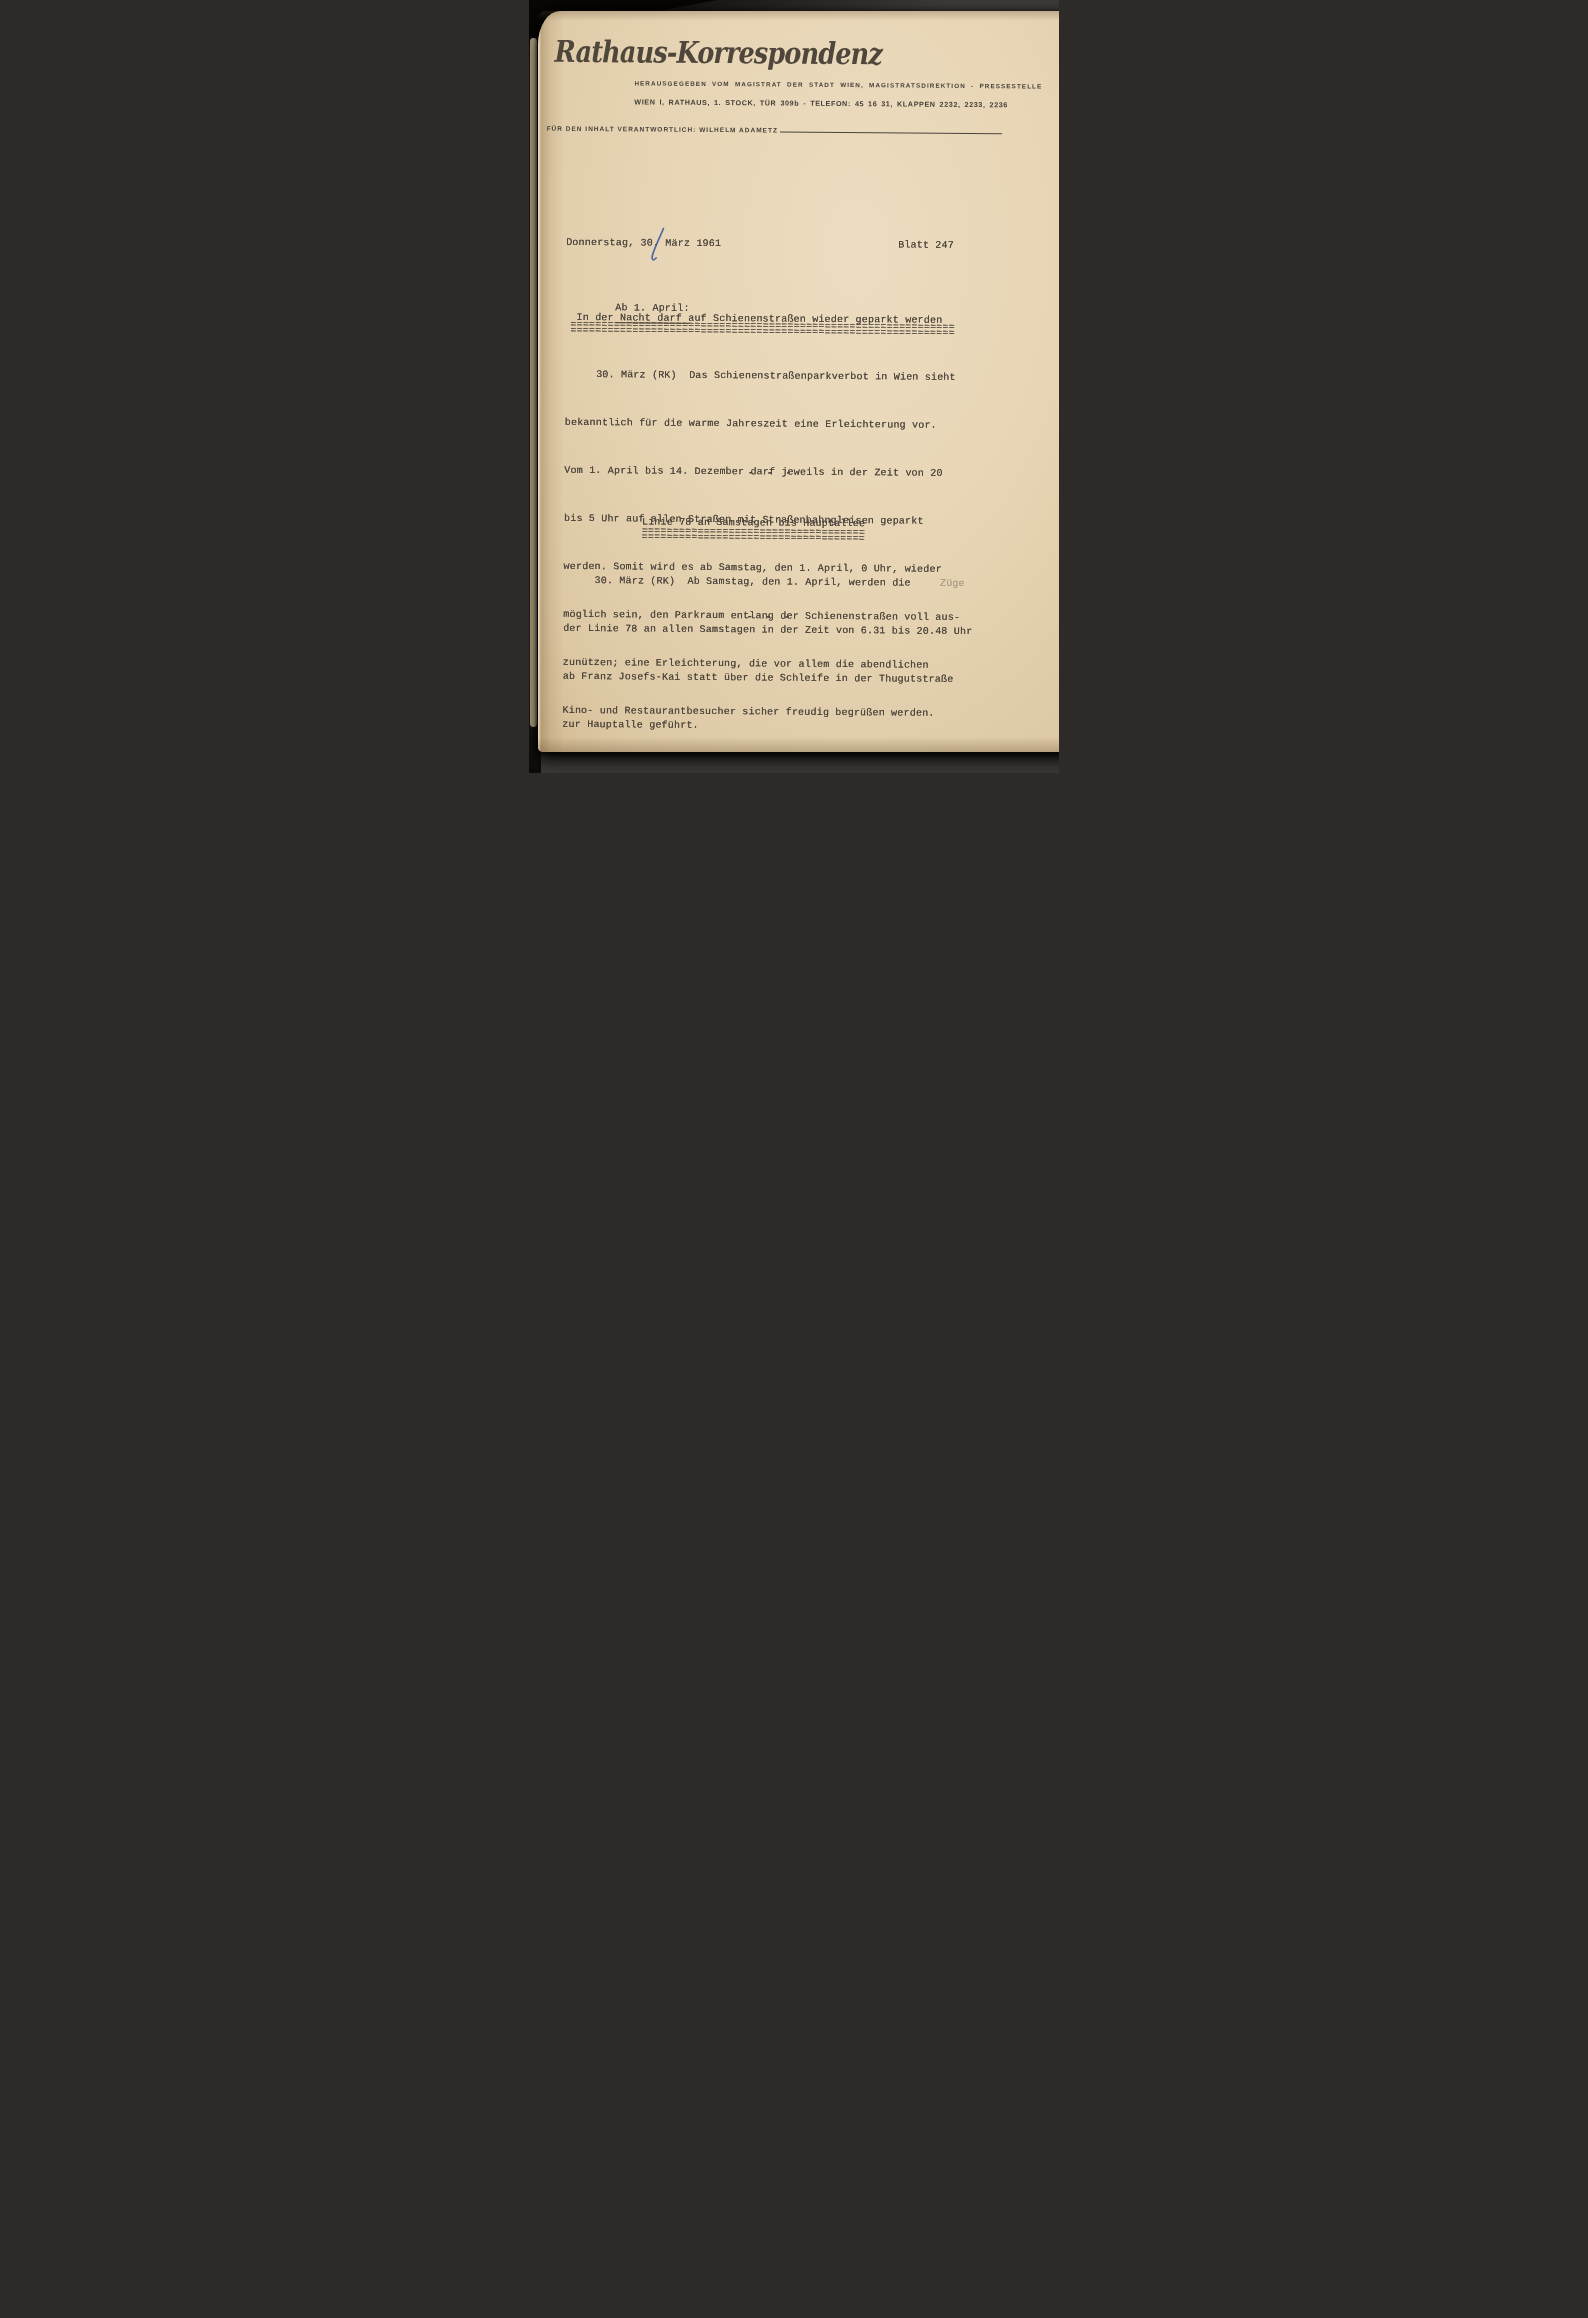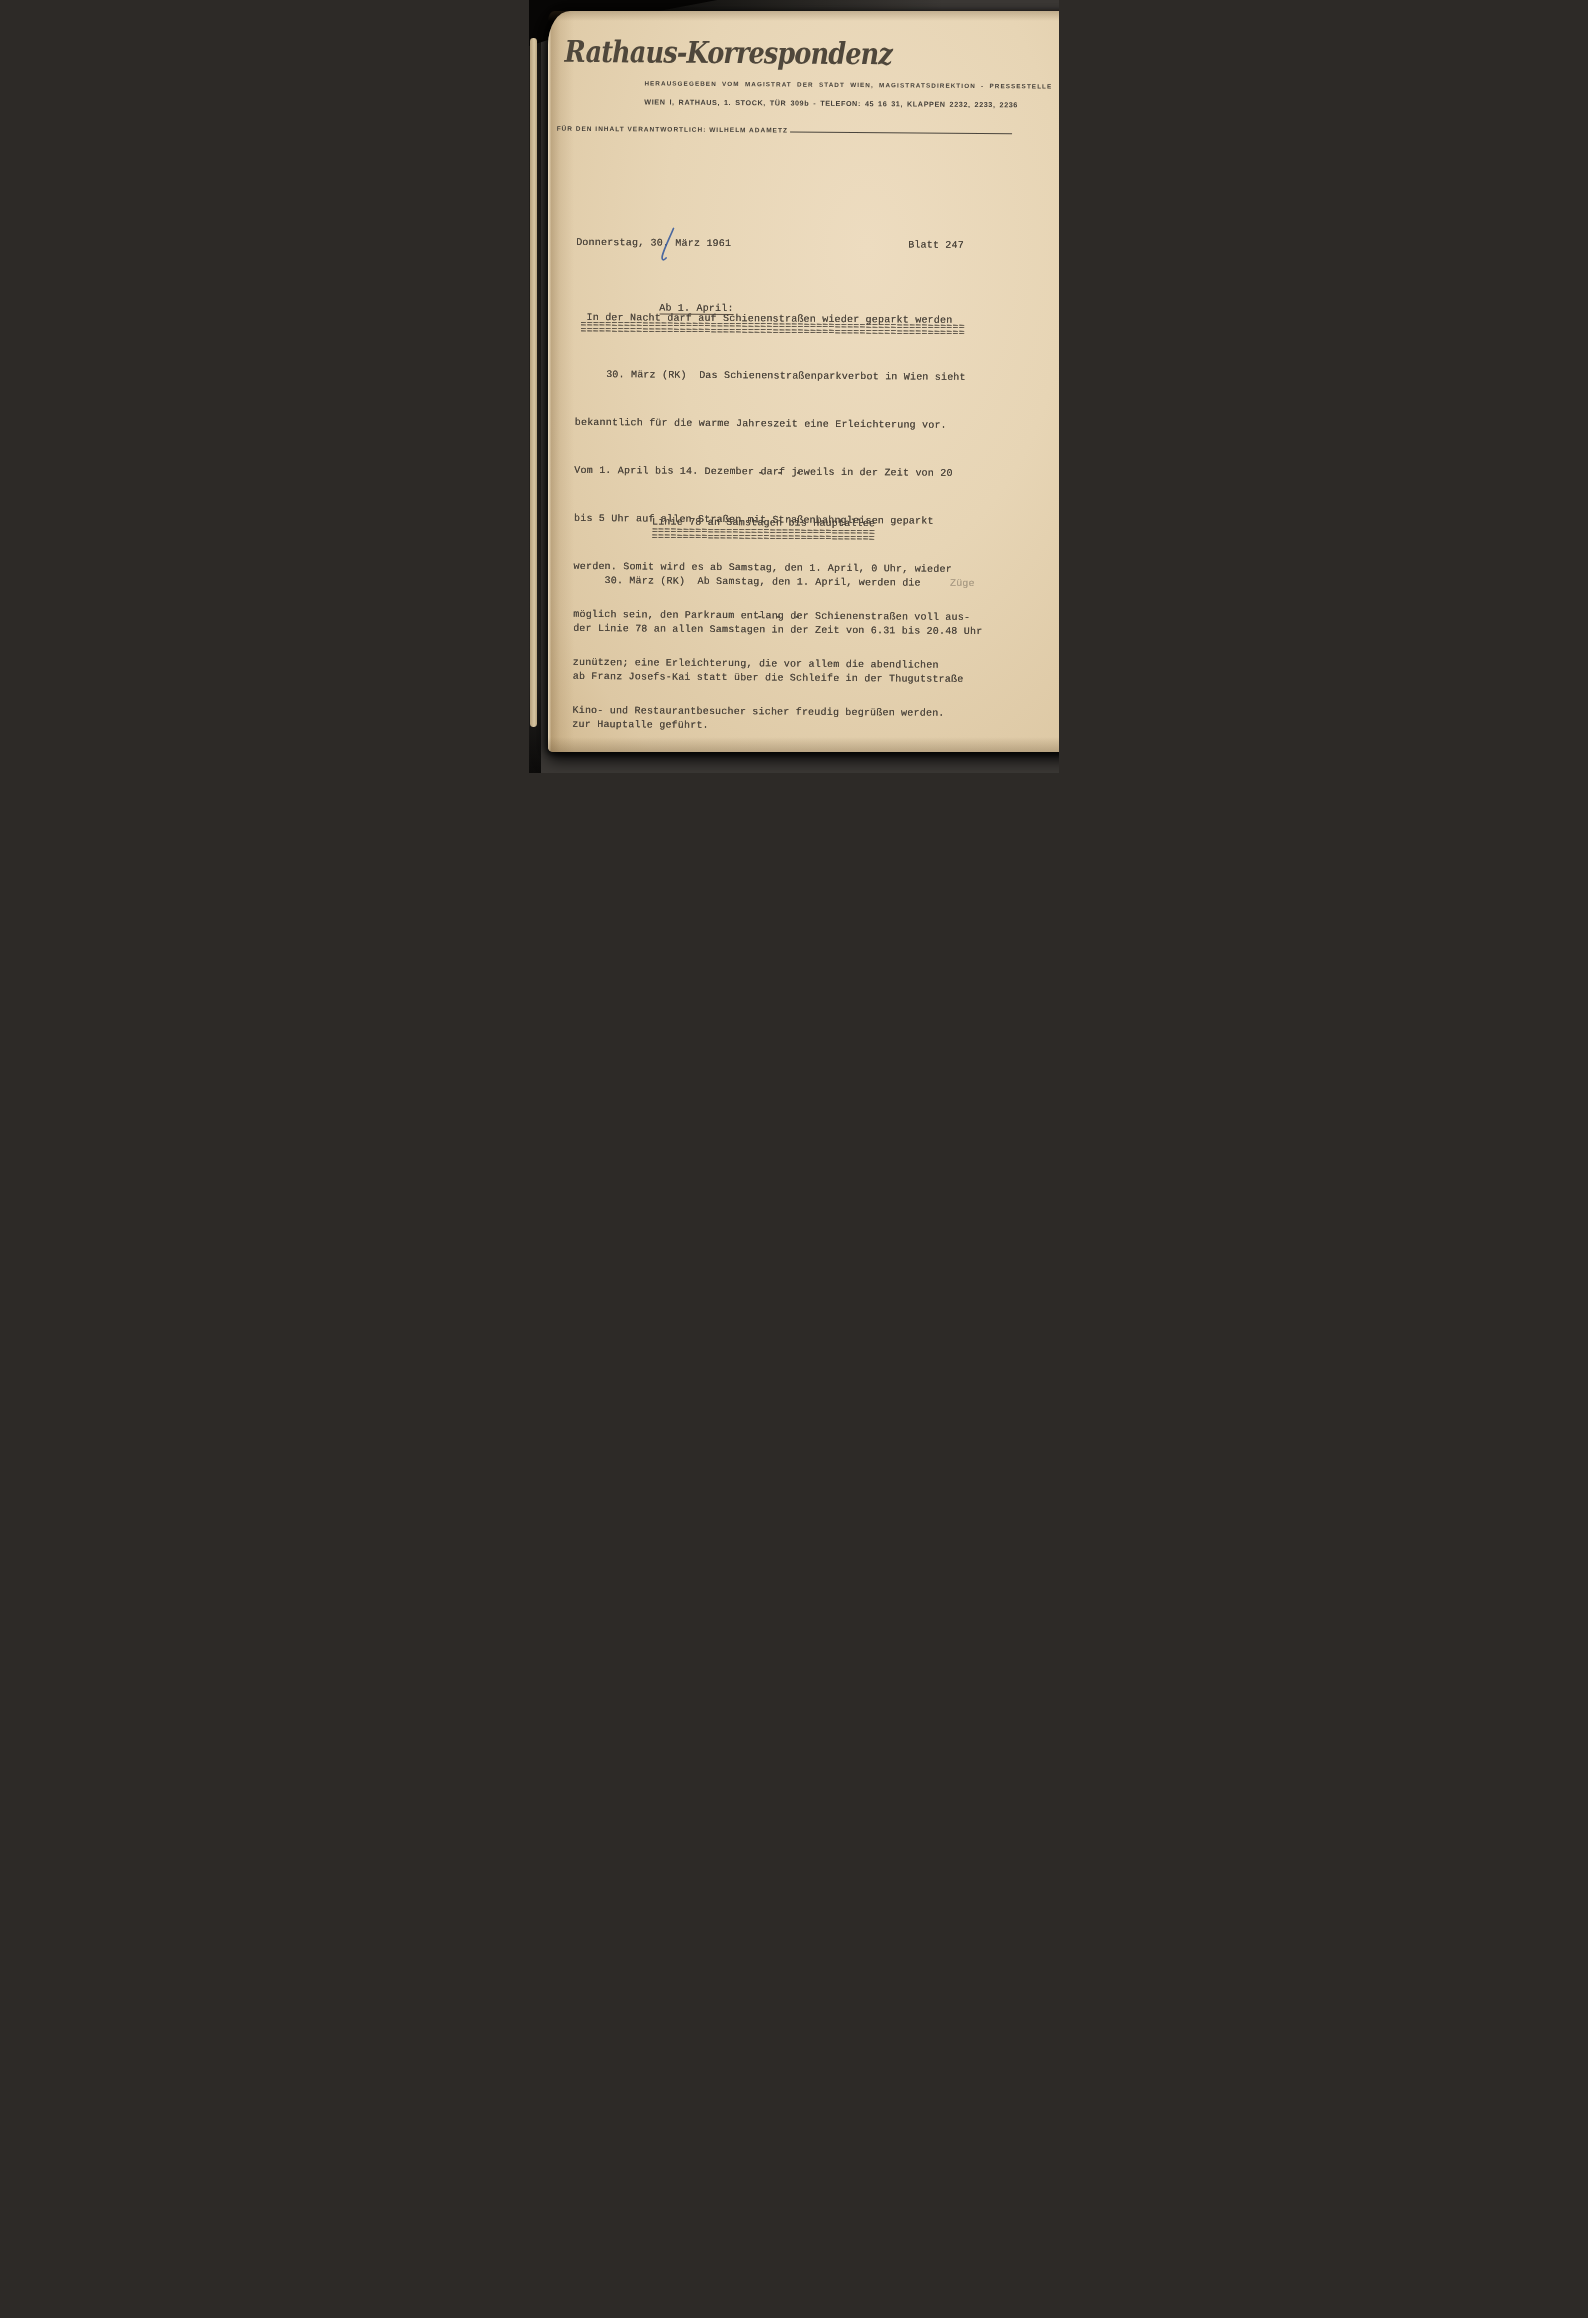--- a/index.html
+++ b/index.html
@@ -9,21 +9,21 @@
   .bg-top{position:absolute;left:0;top:0;width:100%;height:16.4px;
           background:linear-gradient(90deg,#060605 0%,#141311 28%,#2a2825 55%,#3b3835 78%);}
   .bg-left{position:absolute;left:0;top:0;width:11.5px;height:100%;
            background:linear-gradient(180deg,#0a0908,#1d1b18 8%,#242220 88%,#0c0b0a);}
   .corner-wedge{position:absolute;left:0;top:0;width:192px;height:48px;
                 background:#070605;clip-path:polygon(0 0,188px 0,82px 20px,0 46px);}
   .sliver{position:absolute;left:1px;top:38px;width:6.7px;height:689px;border-radius:3.4px;
           background:linear-gradient(90deg,#b5a07c,#dcca a6 60%,#c3ae87);
           background:linear-gradient(90deg,#b5a07c,#dccaa6 60%,#c3ae87);}
   
-  .page{position:absolute;left:19px;top:10.6px;width:580px;height:741px;
+  .page{position:absolute;left:9px;top:10.6px;width:580px;height:741px;
         background:radial-gradient(ellipse at 55% 32%,#eddcc0 0%,#e7d5b5 45%,#ddc8a4 85%,#d2ba92 100%);
         border-radius:22px 4.8px 5.8px 4.8px / 34px 4.8px 5.8px 4.8px;
         box-shadow:0 7.7px 14.4px rgba(0,0,0,.85),0 2.4px 5.8px rgba(0,0,0,.6),-3.8px 0 7.7px rgba(0,0,0,.45);}
   .edge-right{position:absolute;right:0;top:2.9px;width:7.2px;height:735px;border-radius:0 4.8px 4.8px 0;
               background:repeating-linear-gradient(90deg,#d8c6a1 0 1px,#c8b38c 1px 1.4px,#e0cfab 1.4px 2.4px);}
   .curl-left{position:absolute;left:0;top:0;width:26px;height:100%;border-radius:22px 0 0 4.8px / 34px 0 0 4.8px;
              background:linear-gradient(90deg,rgba(252,242,220,.55) 0,rgba(124,94,52,.34) 3.4px,rgba(146,116,74,.16) 12.5px,rgba(0,0,0,0) 26px);}
   .shade-top{position:absolute;left:0;top:0;width:100%;height:10.6px;border-radius:22px 4.8px 0 0 / 34px 4.8px 0 0;
              background:linear-gradient(180deg,rgba(92,70,40,.28),rgba(0,0,0,0));}
   .shade-bottom{position:absolute;left:0;bottom:0;width:100%;height:14.4px;border-radius:0 0 5.8px 4.8px;
@@ -40,21 +40,21 @@
   .resp-row{position:absolute;left:9.6px;top:115px;width:455px;display:flex;align-items:flex-end;}
   .resp-text{font-size:6.5px;font-weight:700;letter-spacing:1px;color:#46413a;white-space:nowrap;}
   .resp-rule{flex:1;border-bottom:1.2px solid #4a453d;margin-bottom:1px;margin-left:1.9px;}
   
   .tw{font-family:"Liberation Mono","DejaVu Sans Mono",monospace;font-size:10px;letter-spacing:0.2px;
       color:#4b443b;text-shadow:0 0 0.3px rgba(75,68,59,.85);white-space:pre;position:absolute;}
   .date-text{left:30px;top:227px;}
   .sheet-number{left:362px;top:227px;}
   .pen-mark{position:absolute;left:110px;top:215px;}
   .kicker{left:30px;top:281px;}
-  .kicker span{border-bottom:1.2px solid #574b3d;padding-bottom:0;margin-left:34px;}
+  .kicker span{border-bottom:1.2px solid #574b3d;padding-bottom:9px;}
   .headline1{left:41px;top:302px;}
   .eq{line-height:5.8px;height:5.8px;overflow:visible;}
   .eq1a{left:35px;top:312px;} .eq1b{left:35px;top:318px;}
   .para{line-height:16px;}
   .para1{left:30px;top:325px;}
   .sep{left:30px;top:456px;width:414px;text-align:center;letter-spacing:3.4px;font-weight:700;}
   .headline2{left:108px;top:506px;}
   .eq2a{left:108px;top:518px;} .eq2b{left:108px;top:524px;}
   .para2{left:30px;top:531px;}
   .sep2{top:600px;}

